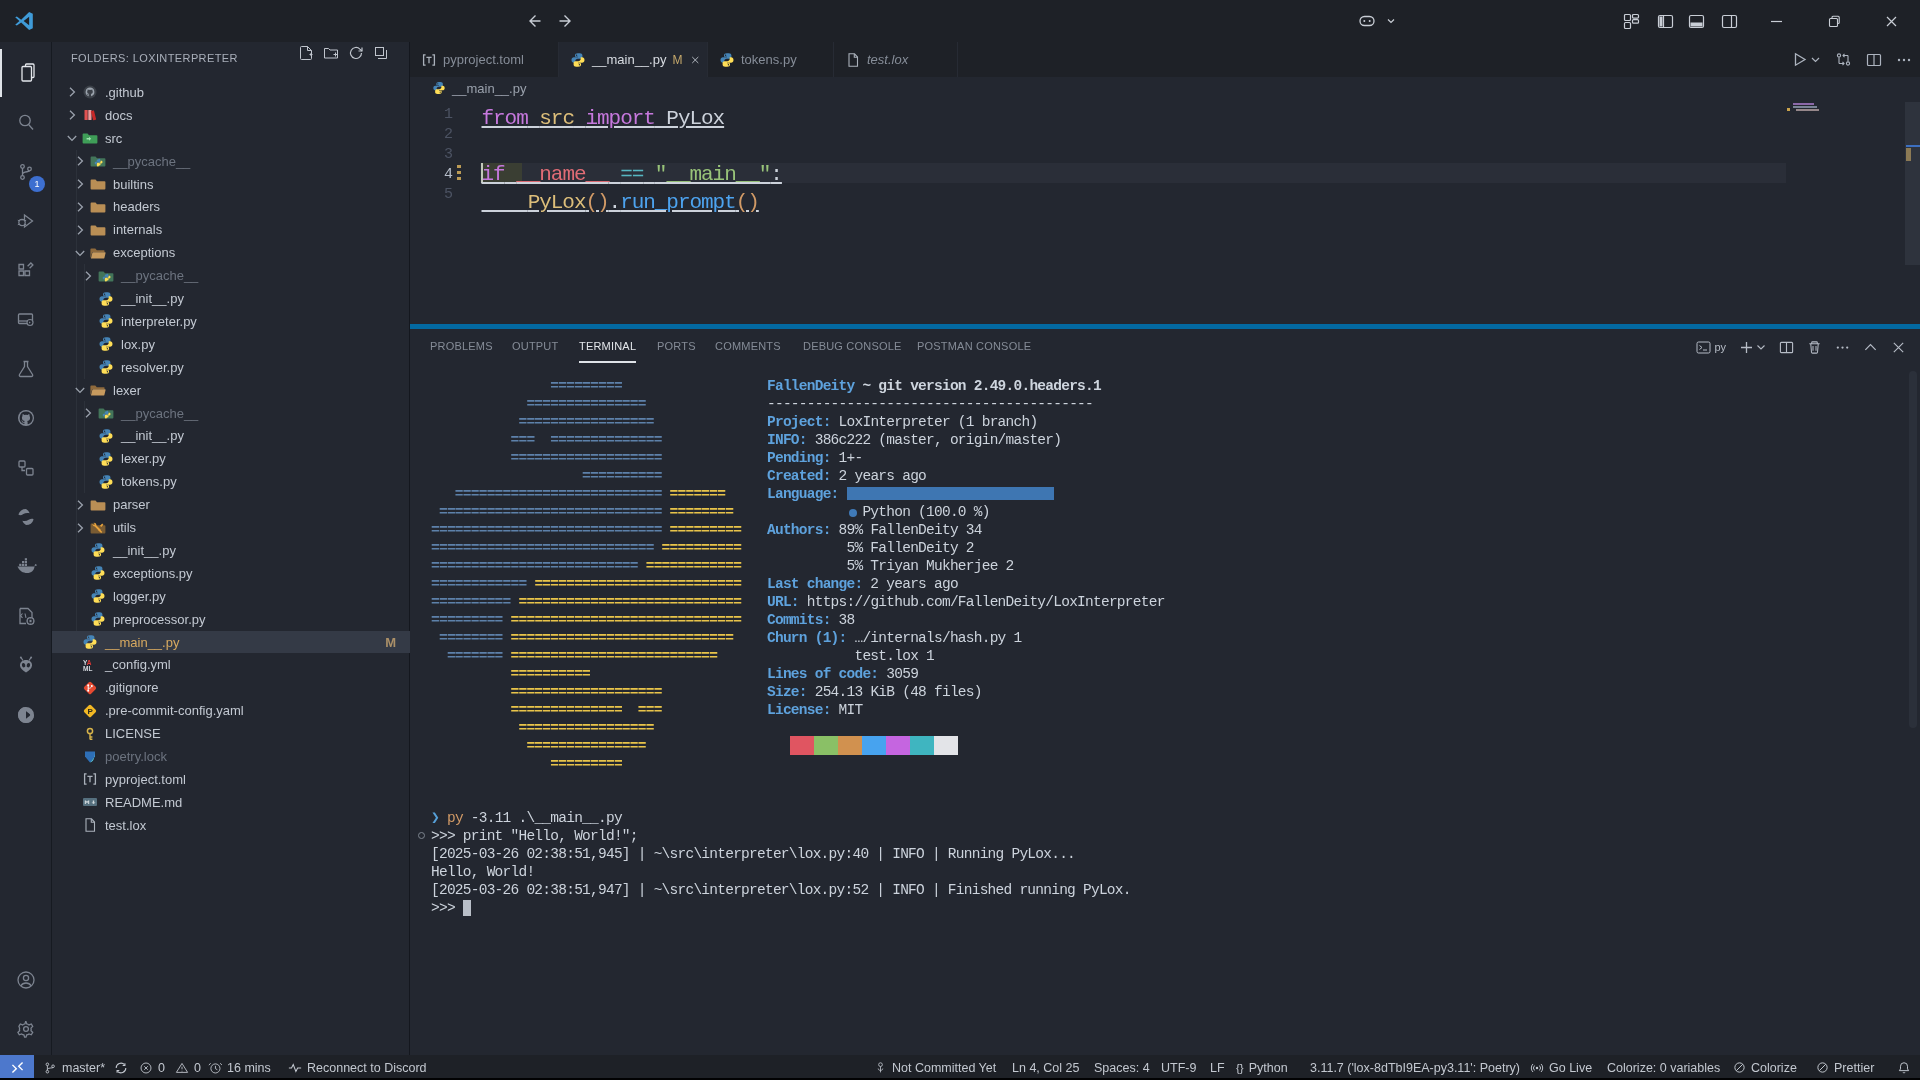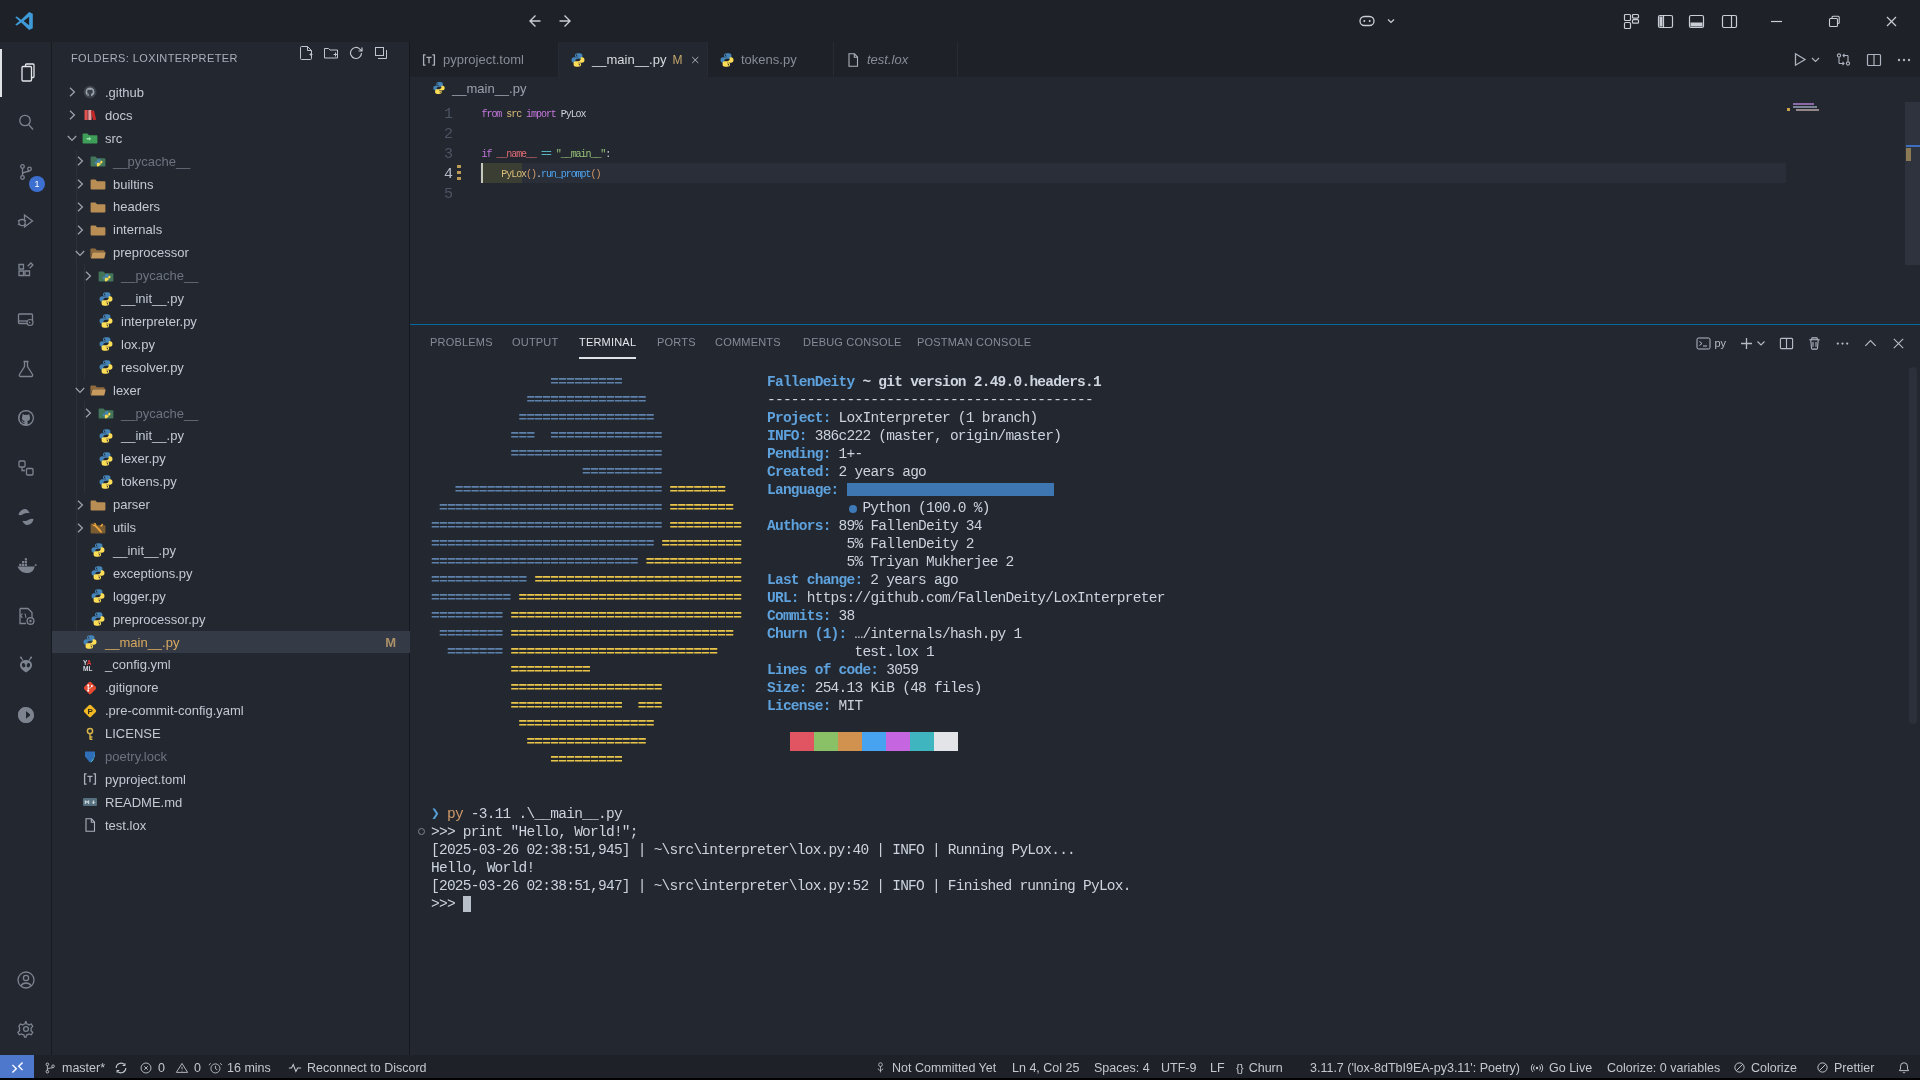--- a/index.html
+++ b/index.html
@@ -55,30 +55,30 @@
 #codearea { position:absolute; left:410px; top:99px; width:1510px; height:225px; background:#232730; }
 #curline { position:absolute; left:70px; top:64px; width:1306px; height:20px; background:#2a2e38; }
 #indentsel { position:absolute; left:70.5px; top:64px; width:41.5px; height:20px; background:#3a3e33;
   border-left:2px solid #c3c8ba; }
 #gutter { position:absolute; left:0; top:6px; width:42px; text-align:right;
   font-family:"Liberation Mono",monospace; font-size:15px; letter-spacing:-1.05px; line-height:20px; color:#4c5363; }
 #gutter .cur { color:#b6bdc9; }
 #gitgutter { position:absolute; left:47px; top:65.5px; width:4px; height:17px;
   background:repeating-linear-gradient(to bottom,#bb9b55 0 3px,transparent 3px 6px); }
 #code { position:absolute; left:71.5px; top:6px; font-family:"Liberation Mono",monospace;
-  font-size:10px; letter-spacing:-1.05px; line-height:20px; white-space:pre; color:#ccd2db; }
+  font-size:21px; letter-spacing:-1.05px; line-height:28px; white-space:pre; color:#ccd2db;text-decoration:underline; }
 .kw { color:#c678dd; } .gold { color:#dcbe7a; } .red { color:#e06c75; }
 .cy { color:#56b6c2; } .str { color:#98c379; } .blue { color:#4da3ef; } .orange { color:#d19a66; }
 #minimap { position:absolute; left:1376px; top:0; width:119px; height:225px; }
 #scrollbar { position:absolute; left:1495px; top:3px; width:15px; height:163px; background:#2e333d; }
 .mml { position:absolute; height:2px; }
 
 
 #panel { position:absolute; left:410px; top:324px; width:1510px; height:731px; background:#232730;
-  border-top:1px solid #0369a1; }
+  border-top:5px solid #0369a1; }
 #ptabs { position:absolute; left:0; top:0; width:1100px; height:36px;
   font-size:11px; color:#858c97; letter-spacing:.2px; }
 #ptabs span { position:absolute; top:11px; }
 #ptabs .on { color:#e3e6ea; position:relative; }
 #ptabs .on:after { content:""; position:absolute; left:0; right:0; top:21px; height:1.5px; background:#dfe3e8; }
 #pactions { position:absolute; right:14px; top:0; height:36px; display:flex; align-items:center; gap:13px; color:#b6bcc6; }
 .term { position:absolute; font-family:"Liberation Mono",monospace; font-size:14.5px; letter-spacing:-0.75px;
   line-height:18px; white-space:pre; color:#ccd3dc; }
 .term .b { color:#5d81aa; font-weight:bold; }
 .term .y { color:#e8c44a; font-weight:bold; }
@@ -423,21 +423,21 @@
             <svg width="16" height="16" viewBox="0 0 16 16">
               <path d="M3.8 6l4.2 4.4L12.2 6" stroke="#9aa1ac" stroke-width="1.3" fill="none"></path>
             </svg>
           </span>
           <span class="ficon">
             <svg width="16" height="16" viewBox="0 0 16 16">
               <path d="M1.3 3.5h4l1.5 1.7h7a.8.8 0 01.8.9l-.1 1H2.2l-1.4 5.7a.9.9 0 01-.4-.8V4.4a.9.9 0 01.9-.9z" fill="#8f6a3c"></path>
               <path d="M2.5 7.2h12.4a.7.7 0 01.68.88l-1.2 4.8a.9.9 0 01-.87.62H.9z" fill="#c79a5e"></path>
             </svg>
           </span>
-          <span class="lab">preprocessor</span>
+          <span class="lab">exceptions</span>
         </div>
 <div class="trow" style="top:222.2px;padding-left:28px">
           <span class="chev">
             <svg width="16" height="16" viewBox="0 0 16 16">
               <path d="M6 3.8l4.4 4.2L6 12.2" stroke="#9aa1ac" stroke-width="1.3" fill="none"></path>
             </svg>
           </span>
           <span class="ficon">
             <svg width="16" height="16" viewBox="0 0 16 16">
               <path d="M1.5 3.5h4l1.5 1.7h7.5a.9.9 0 01.9.9v6.5a.9.9 0 01-.9.9H1.5a.9.9 0 01-.9-.9V4.4a.9.9 0 01.9-.9z" fill="#43755a"></path>
@@ -949,21 +949,21 @@
           <path d="M8 6.8V14M8 11.5c-2 0-2.8-1-2.8-2.2M8 11.5c2 0 2.8-1 2.8-2.2" stroke="currentColor" fill="none"></path>
         </svg>
     <span>Not Committed Yet</span>
   </div>
   <div class="sbitem" style="left:1012px">Ln 4, Col 25</div>
   <div class="sbitem" style="left:1094px">Spaces: 4</div>
   <div class="sbitem" style="left:1161px">UTF-9</div>
   <div class="sbitem" style="left:1210px">LF</div>
   <div class="sbitem" style="left:1236px">
         <span style="font-size:11.5px">{}</span>
-        <span>Churn</span>
+        <span>Python</span>
       </div>
   <div class="sbitem" style="left:1310px">3.11.7 ('lox-8dTbI9EA-py3.11': Poetry)</div>
   <div class="sbitem" style="left:1530px">
     <svg width="14" height="14" viewBox="0 0 16 16">
           <circle cx="8" cy="8" r="1.4" fill="currentColor"></circle>
           <path d="M5.2 10.8a4 4 0 010-5.6M10.8 5.2a4 4 0 010 5.6M3.4 12.6a6.5 6.5 0 010-9.2M12.6 3.4a6.5 6.5 0 010 9.2" stroke="currentColor" fill="none" stroke-width="1.1"></path>
         </svg>
     <span>Go Live</span>
   </div>
   <div class="sbitem" style="left:1607px">Colorize: 0 variables</div>

